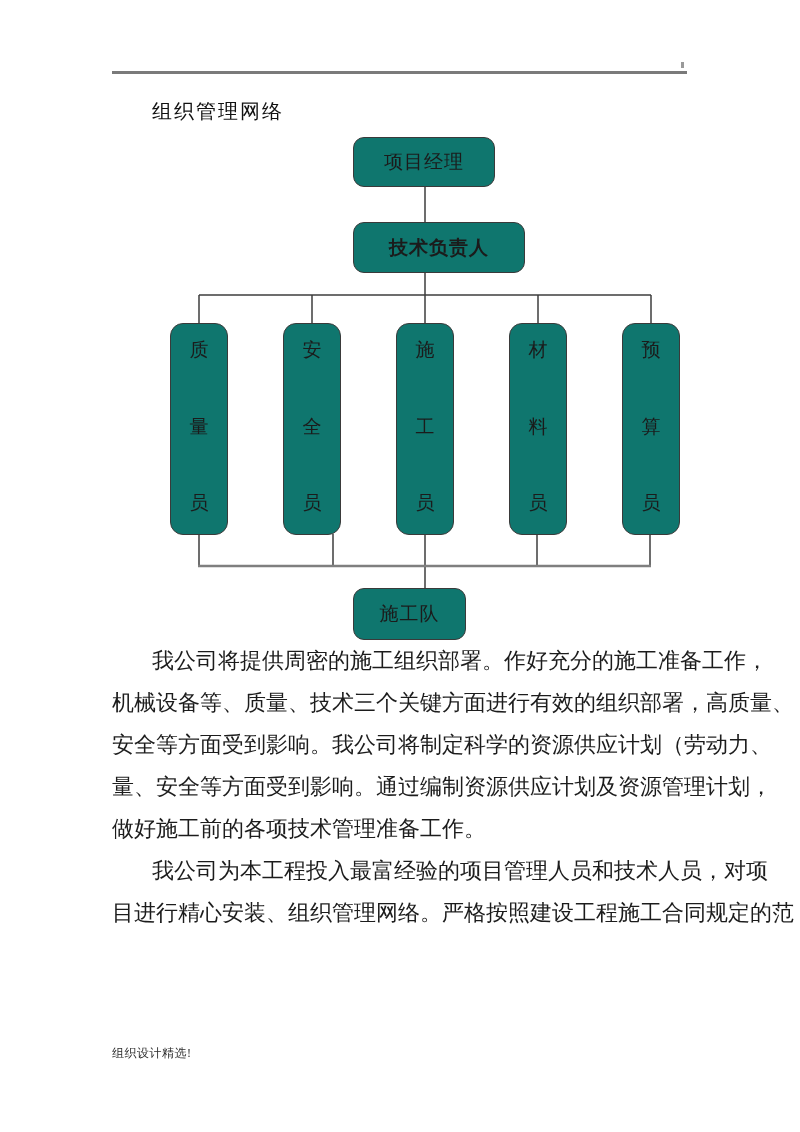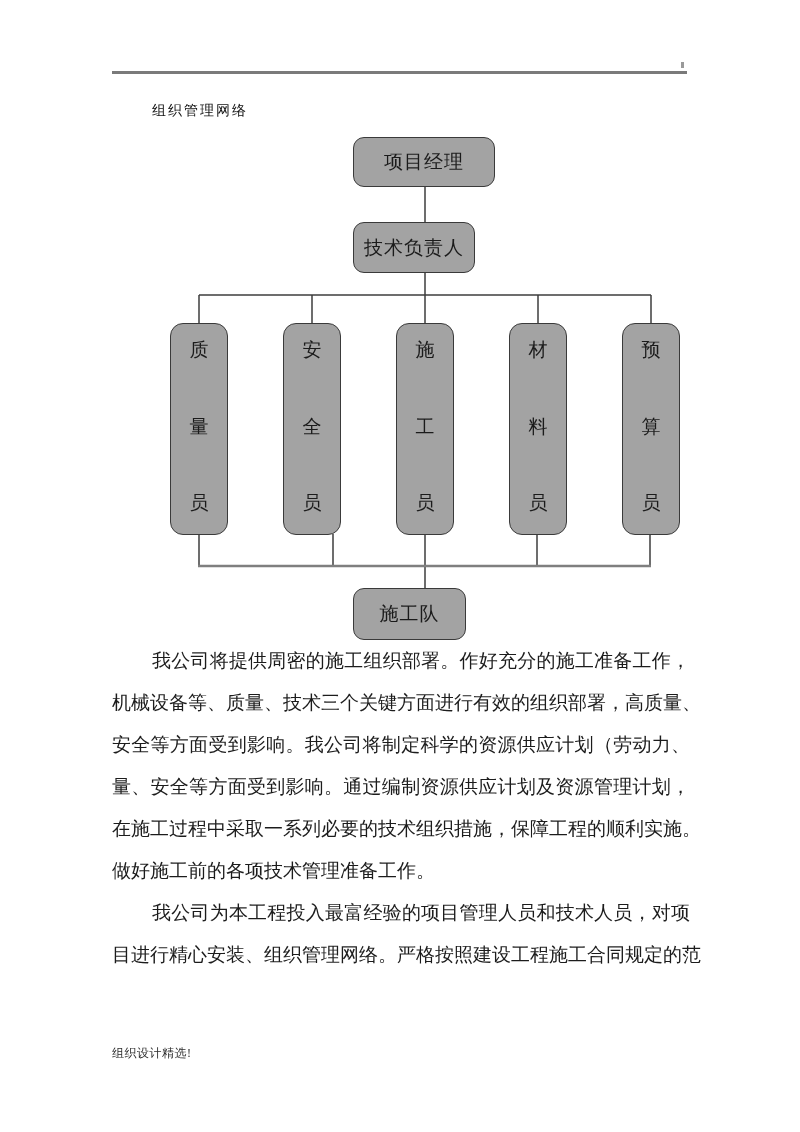--- a/index.html
+++ b/index.html
@@ -16,43 +16,43 @@
     position:absolute;left:112px;top:71px;width:575px;height:3px;
     background:#7a7a7a;
   }
   .header-tick{
     position:absolute;left:681px;top:62px;width:3px;height:6px;
     background:#9a9a9a;
   }
   
   .doc-title{
     position:absolute;left:152px;top:100px;
-    font-size:14px;line-height:22px;letter-spacing:2px;
+    font-size:20px;line-height:22px;letter-spacing:2px;
     color:#111;white-space:nowrap;
   }
   
   .diagram{position:absolute;left:0;top:0;width:800px;height:660px;}
   .diagram svg{position:absolute;left:0;top:0;pointer-events:none;}
   .node{
     position:absolute;box-sizing:border-box;
-    border:1.5px solid #3a3a3a;background:#a3a3a3;
+    border:1.5px solid #3a3a3a;background:#0f766e;
     display:flex;align-items:center;justify-content:center;
     font-size:19px;color:#1b1b1b;
   }
   .node.wide{border-radius:11px;letter-spacing:1px;}
   .node.vbox{
     border-radius:13px;width:58px;height:212px;top:323px;
     flex-direction:column;justify-content:space-between;
     padding:16px 0 22px 0;
   }
   .node.vbox span{display:block;line-height:19px;}
   
   .body-text{
     position:absolute;left:112px;top:640px;width:578px;
-    font-size:19px;line-height:42px;color:#1c1c1c;
+    font-size:22px;line-height:42px;color:#1c1c1c;
   }
   .line{
     text-align:justify;text-align-last:justify;
     white-space:nowrap;
   }
   .line.lastline{text-align-last:left;}
   .line.indent{padding-left:40px;}
   
   .page-footer{
     position:absolute;left:112px;top:1045px;
@@ -85,21 +85,21 @@
         <line x1="425" y1="534" x2="425" y2="566"></line>
         <line x1="537" y1="534" x2="537" y2="566"></line>
         <line x1="650" y1="534" x2="650" y2="566"></line>
         <line x1="425" y1="566" x2="425" y2="588"></line>
       </g>
       <line x1="198" y1="566" x2="651" y2="566" stroke="#7f7f7f" stroke-width="2.5"></line>
     </svg>
 
     <div class="node wide" style="left:353px;top:137px;width:142px;height:50px;">项目经理</div>
 
-    <div class="node wide" style="left:353px;top:222px;width:122px;height:51px;">技术负责人</div>
+    <div class="node wide" style="left:353px;top:222px;width:172px;height:51px;font-weight:bold;">技术负责人</div>
 
     <div class="node vbox vtext" style="left:170px;">
         <span>质</span>
         <span>量</span>
         <span>员</span>
       </div>
     <div class="node vbox vtext" style="left:283px;">
         <span>安</span>
         <span>全</span>
         <span>员</span>
@@ -121,21 +121,20 @@
       </div>
 
     <div class="node wide" style="left:353px;top:588px;width:113px;height:52px;">施工队</div>
   </div>
 
   <div class="body-text">
     <div class="line indent">我公司将提供周密的施工组织部署。作好充分的施工准备工作，</div>
     <div class="line">机械设备等、质量、技术三个关键方面进行有效的组织部署，高质量、</div>
     <div class="line">安全等方面受到影响。我公司将制定科学的资源供应计划（劳动力、</div>
     <div class="line">量、安全等方面受到影响。通过编制资源供应计划及资源管理计划，</div>
-    <div class="line">在施工过程中采取一系列必要的技术组织措施，保障工程的顺利实施。</div>
     <div class="line lastline">做好施工前的各项技术管理准备工作。</div>
     <div class="line indent">我公司为本工程投入最富经验的项目管理人员和技术人员，对项</div>
     <div class="line">目进行精心安装、组织管理网络。严格按照建设工程施工合同规定的范</div>
   </div>
 
   <div class="page-footer">组织设计精选!</div>
 
 </div>
 
 </body></html>

